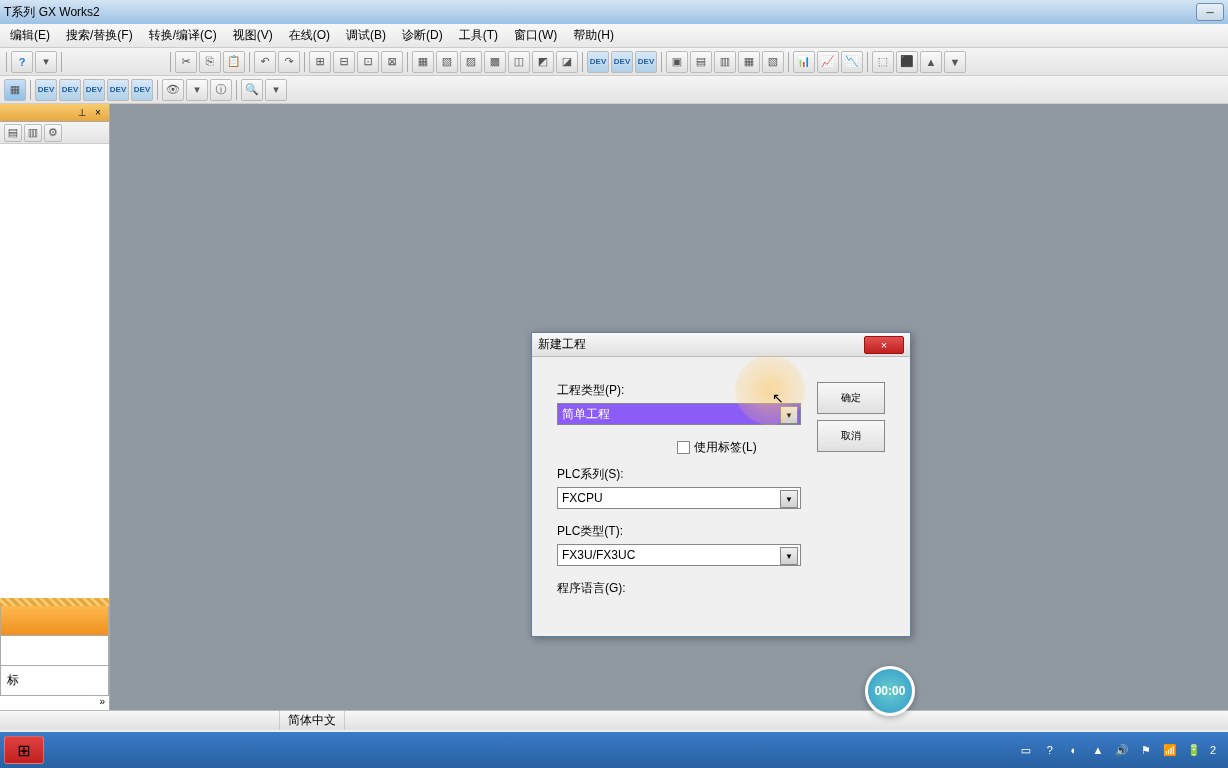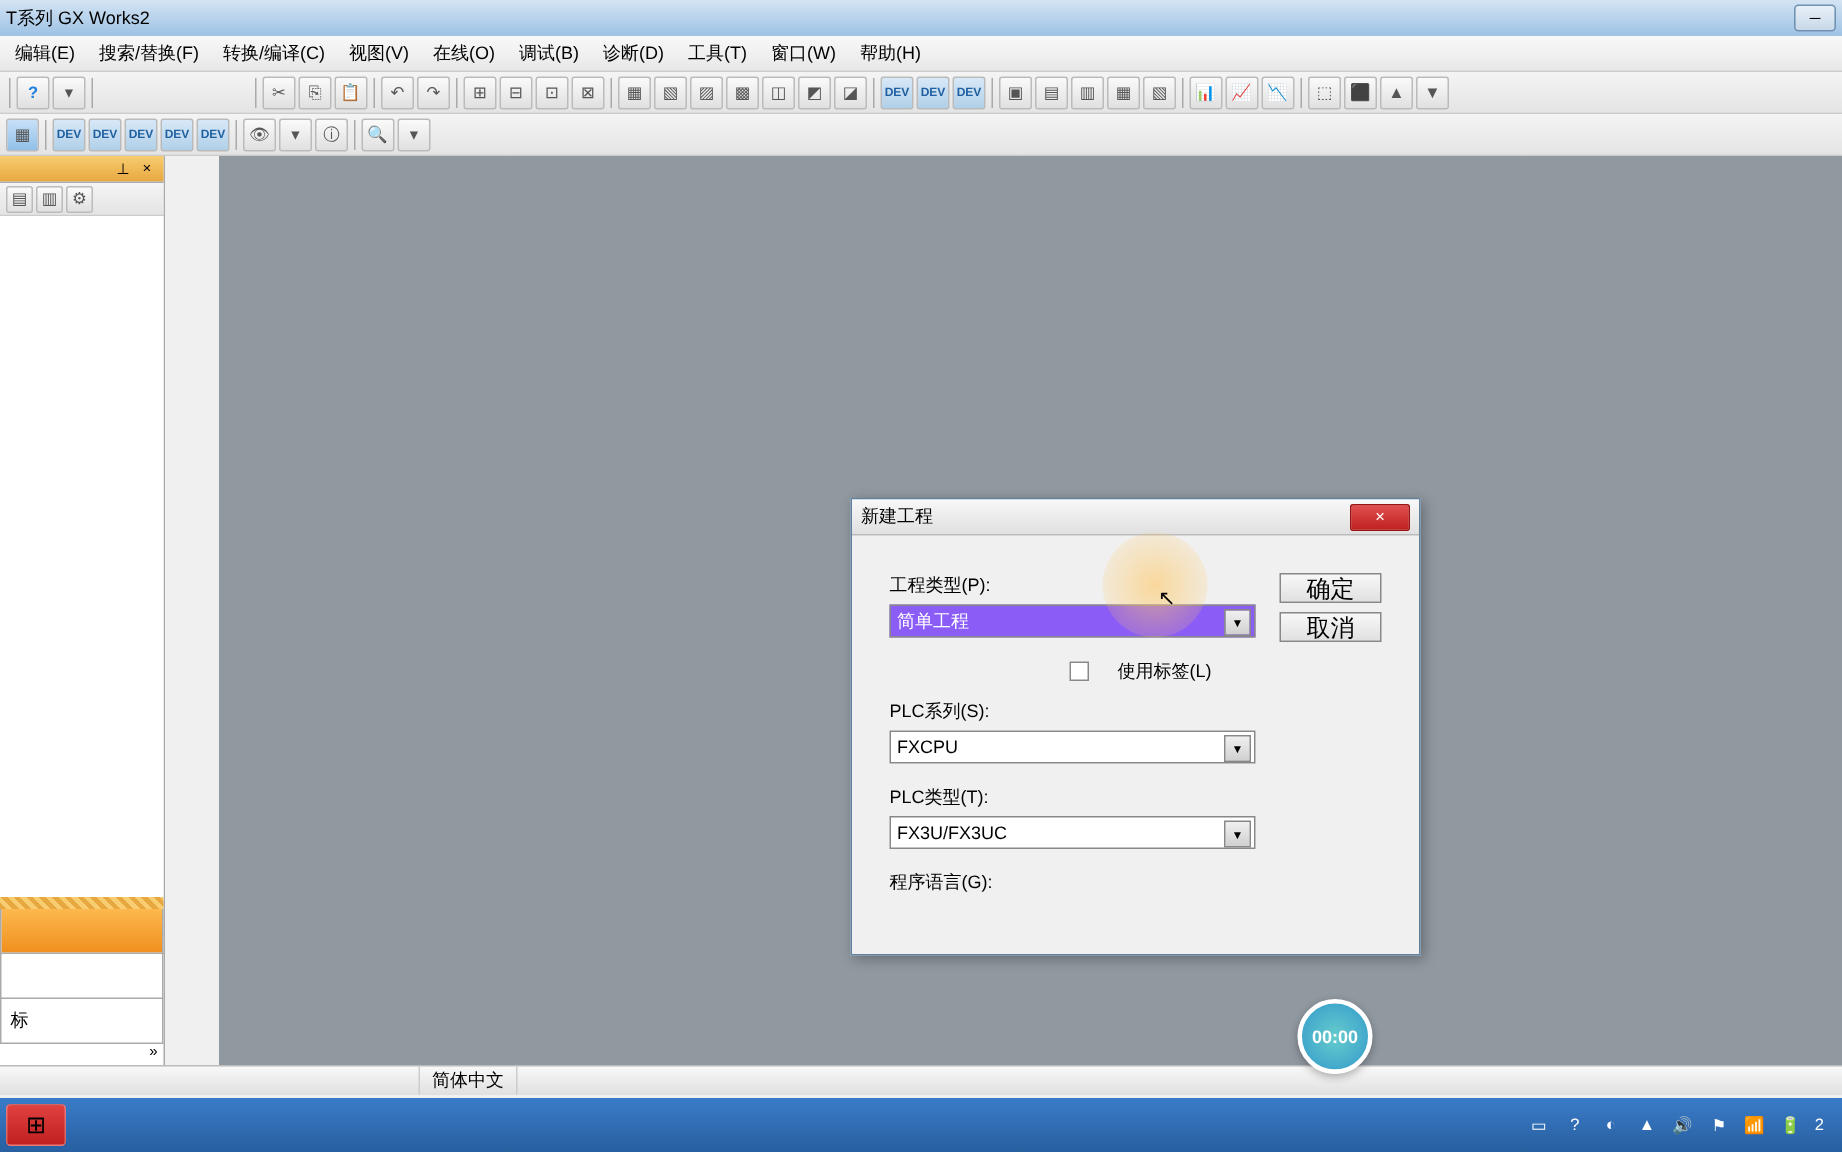--- a/index.html
+++ b/index.html
@@ -27,37 +27,37 @@
 .sidebar-header { height: 18px; background: linear-gradient(to bottom, #f8cc70, #e8a840); display: flex; justify-content: flex-end; align-items: center; padding: 0 4px; gap: 2px; border-bottom: 1px solid #aaa; }
 .sidebar-pin, .sidebar-close { width: 14px; height: 14px; font-size: 10px; display: flex; align-items: center; justify-content: center; cursor: pointer; }
 .sidebar-content { flex: 1; background: #fff; }
 .sidebar-toolbar { height: 22px; background: linear-gradient(to bottom, #f4f4f4, #e4e4e4); border-bottom: 1px solid #ccc; display: flex; align-items: center; padding: 0 4px; gap: 2px; }
 .sidebar-stripes { height: 8px; background: repeating-linear-gradient(45deg, #e8a840 0 3px, #f8cc70 3px 6px); margin-top: auto; }
 .sidebar-tabs { display: flex; flex-direction: column; }
 .sidebar-tab { height: 30px; background: linear-gradient(to bottom, #fdb84e, #f09020); border: 1px solid #aaa; border-top: none; display: flex; align-items: center; padding: 0 6px; font-size: 12px; cursor: pointer; }
 .sidebar-tab.white { background: #fff; }
 .sidebar-expand { height: 14px; text-align: right; padding: 0 4px; font-size: 10px; cursor: pointer; }
 
-.workspace { flex: 1; background: #9098a0; position: relative; margin-left: 36px; }
+.workspace { flex: 1; background: #9098a0; position: relative; }
 
 
 .dialog { position: absolute; left: 421px; top: 228px; width: 380px; background: #f0f0f0; border: 1px solid #6080a0; box-shadow: 2px 2px 8px rgba(0,0,0,0.3); }
 .dialog-titlebar { height: 24px; background: linear-gradient(to bottom, #f8f8f8, #e0e0e0); display: flex; align-items: center; padding: 0 6px; border-bottom: 1px solid #bbb; }
 .dialog-title { flex: 1; font-size: 12px; }
 .dialog-close { width: 40px; height: 18px; background: linear-gradient(to bottom, #e05050, #c02020); border: 1px solid #a01010; border-radius: 2px; display: flex; align-items: center; justify-content: center; color: #fff; font-size: 11px; cursor: pointer; }
 .dialog-body { padding: 25px; display: flex; gap: 16px; }
 .dialog-fields { flex: 1; }
 .dialog-buttons { width: 76px; display: flex; flex-direction: column; gap: 6px; }
-.dlg-btn { height: 20px; background: linear-gradient(to bottom, #f8f8f8, #e0e0e0); border: 1px solid #888; font-size: 16px; cursor: pointer; }
+.dlg-btn { height: 32px; background: linear-gradient(to bottom, #f8f8f8, #e0e0e0); border: 1px solid #888; font-size: 10px; cursor: pointer; }
 .field-group { margin-bottom: 14px; }
 .field-label { font-size: 12px; margin-bottom: 4px; display: block; }
 .field-select { width: 244px; height: 22px; border: 1px solid #888; background: #fff; font-size: 12px; padding: 0 4px; position: relative; display: flex; align-items: center; }
 .field-select.highlighted { background: #8b5cf6; color: #fff; }
 .field-select::after { content: "▼"; position: absolute; right: 2px; top: 2px; width: 16px; height: 16px; background: linear-gradient(to bottom, #f0f0f0, #d0d0d0); border: 1px solid #888; display: flex; align-items: center; justify-content: center; font-size: 8px; color: #000; }
-.checkbox-row { display: flex; align-items: center; gap: 19px; margin-left: 120px; font-size: 12px; margin-bottom: 10px; }
+.checkbox-row { display: flex; align-items: center; gap: 4px; margin-left: 120px; font-size: 12px; margin-bottom: 10px; }
 .checkbox-box { width: 13px; height: 13px; border: 1px solid #888; background: #fff; }
 
 
 .cursor-highlight { position: absolute; left: 735px; top: 355px; width: 70px; height: 70px; background: radial-gradient(circle, rgba(255,200,100,0.6), rgba(255,200,100,0)); border-radius: 50%; pointer-events: none; }
 .cursor-arrow { position: absolute; left: 772px; top: 390px; font-size: 14px; pointer-events: none; }
 
 
 .statusbar { height: 20px; background: linear-gradient(to bottom, #f8f8f8, #e0e0e0); border-top: 1px solid #bbb; display: flex; align-items: center; font-size: 12px; }
 .status-cell { border-right: 1px solid #ccc; padding: 0 8px; height: 100%; display: flex; align-items: center; }
 

